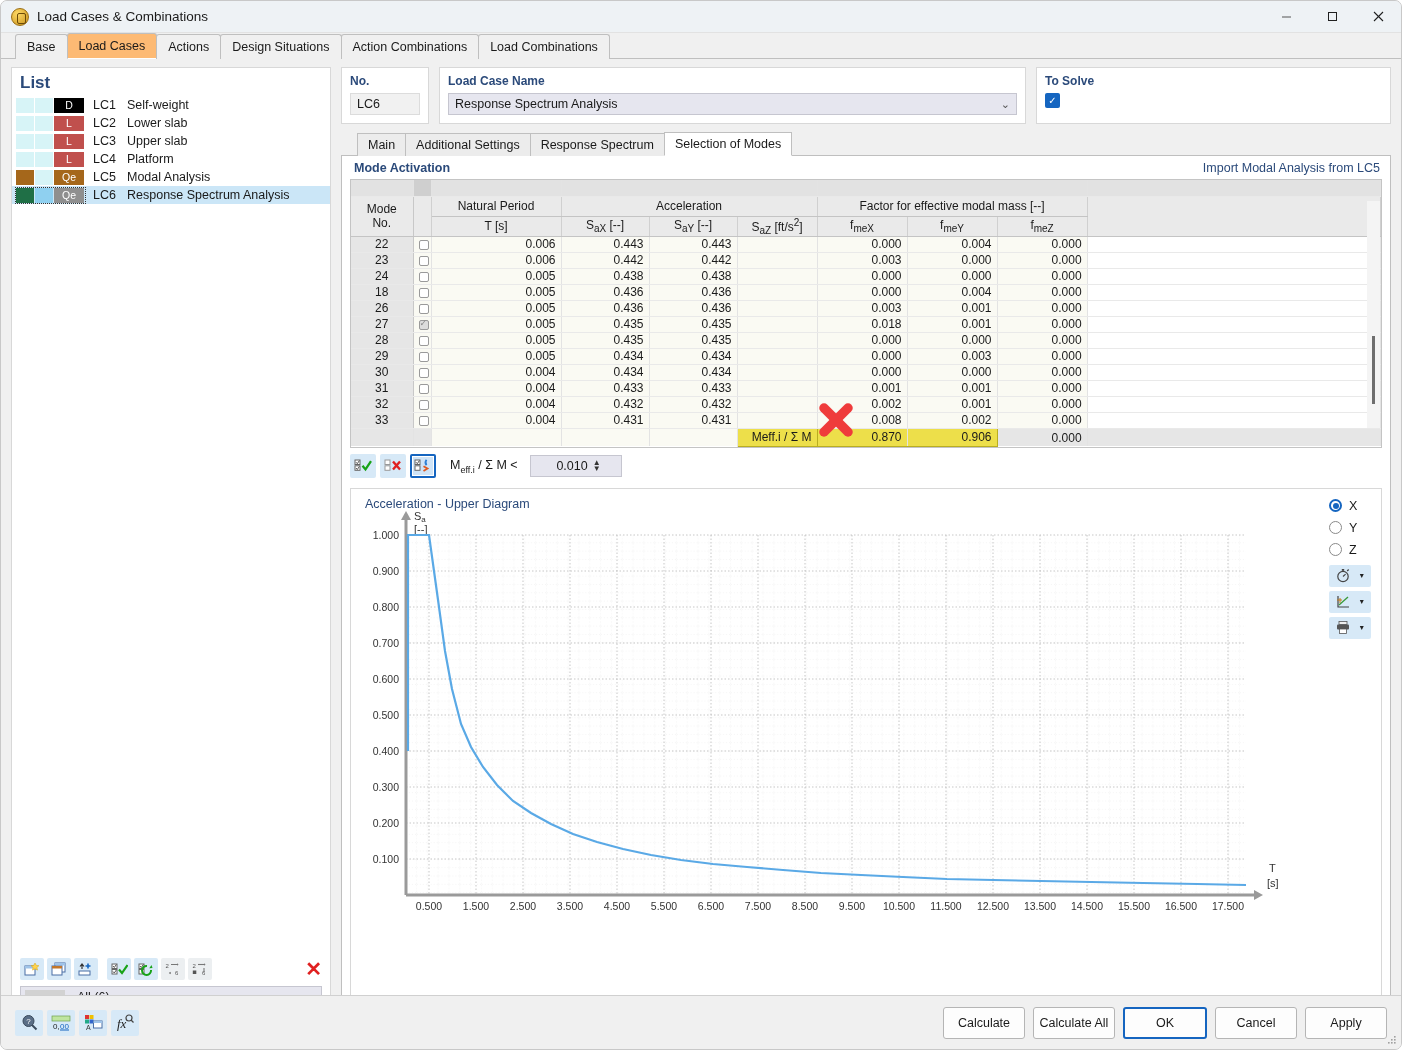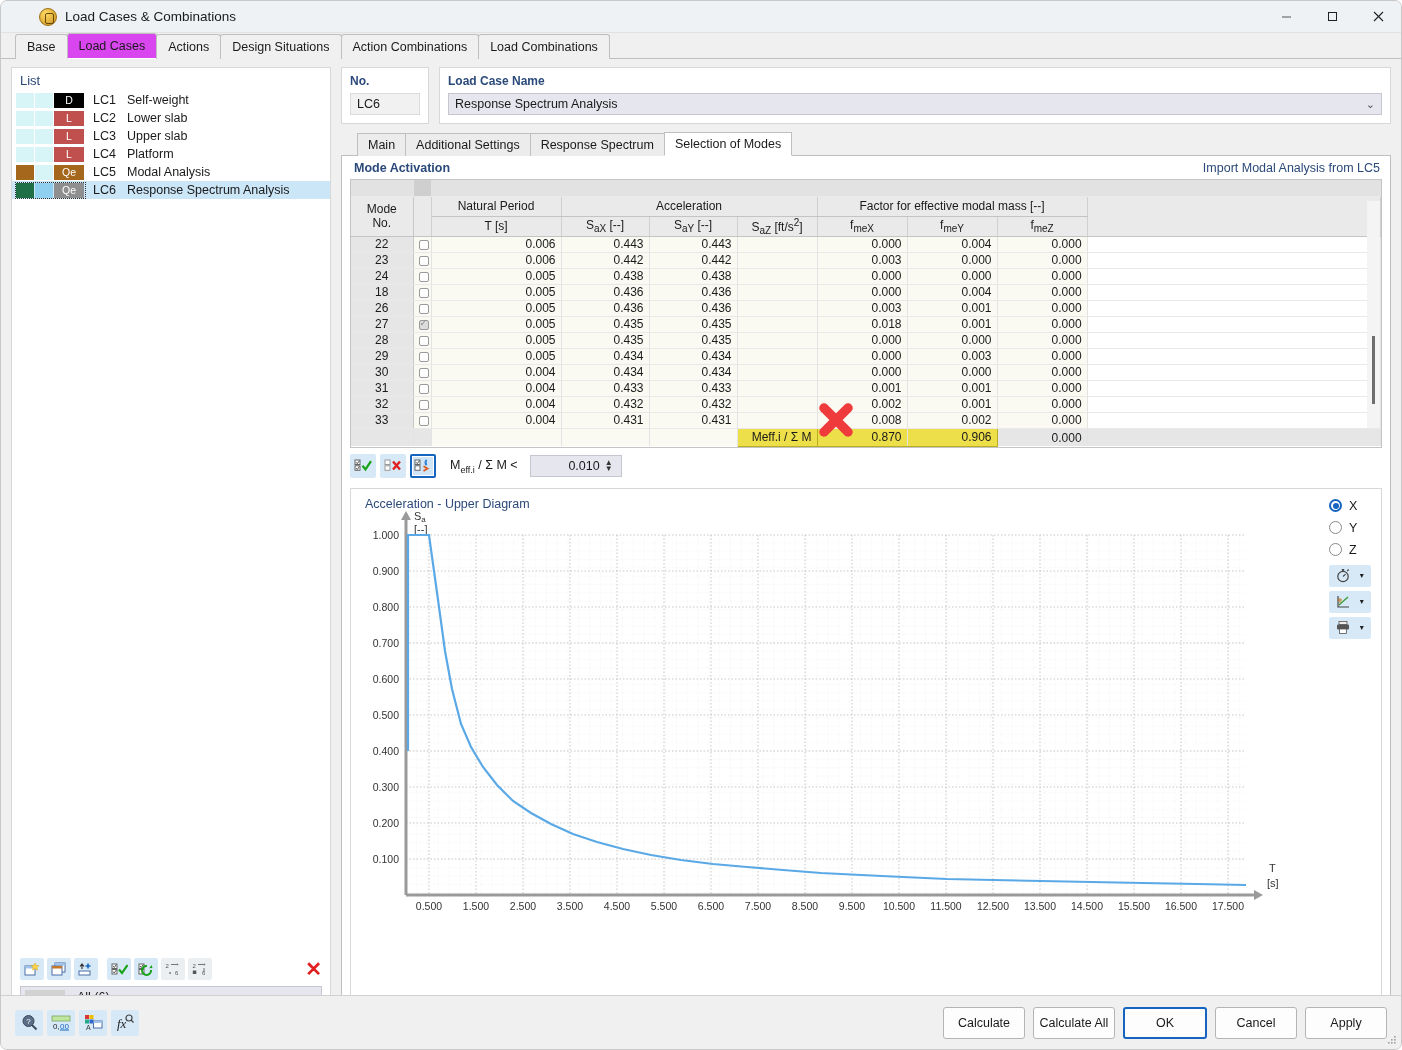--- a/index.html
+++ b/index.html
@@ -17,21 +17,20 @@
     background:#f0f0f0;
     border:1px solid #c8c8c8;
     border-radius:7px;
     overflow:hidden;
   }
   
   .titlebar {
     height:32px; background:#eef2f5;
     display:flex; align-items:center;
     border-bottom:1px solid #e2e2e2;
-    padding-left:28px;
   }
   .title-icon {
     width:18px;height:18px;margin-left:10px;margin-right:8px;
     border-radius:50%;
     background:radial-gradient(circle at 35% 30%, #ffd966, #c8921a);
     border:1px solid #9a6d12;
     position:relative;
   }
   .title-icon:after{
     content:""; position:absolute; left:5px; top:4px;
@@ -49,32 +48,32 @@
     display:flex; align-items:flex-end; height:26px;
     padding-left:14px; background:#f0f0f0;
     border-bottom:1px solid #bfbfbf;
   }
   .tab {
     padding:4px 11px 4px 11px; font-size:12.5px;
     background:#f0f0f0; border:1px solid #bfbfbf; border-bottom:none;
     margin-right:-1px; border-radius:3px 3px 0 0; color:#1a1a1a;
     position:relative; top:1px; line-height:16px;
   }
-  .tab.active { background:#d946ef; border-bottom:1px solid #ffffff; font-weight:400; }
+  .tab.active { background:#fdba74; border-bottom:1px solid #ffffff; font-weight:400; }
 
   
   .content { display:flex; padding:8px 10px 0 10px; gap:10px; height:958px; }
   .left-pane {
     width:320px; background:#ffffff; border:1px solid #d8d8d8;
     display:flex; flex-direction:column;
   }
   .right-pane { flex:1; display:flex; flex-direction:column; gap:8px; }
 
   
-  .list-title { font-size:13px; color:#2b4a7a; font-weight:normal; padding:5px 8px 3px 8px; }
+  .list-title { font-size:17px; color:#2b4a7a; font-weight:bold; padding:5px 8px 3px 8px; }
   .list-box { flex:1; overflow:hidden; position:relative; }
   .lc-row { display:flex; align-items:center; height:18px; padding-left:4px; font-size:12.5px;}
   .lc-row.selected { background:#cbe6f7; }
   .lc-row.selected .sw-wrap{ outline:1px dotted #333; }
   .sw-wrap{ display:flex; }
   .sw { width:18px; height:15px; margin-right:1px;}
   .sw.tag { width:30px; color:#fff; font-size:10.5px; text-align:center; line-height:15px; }
   .lc-id { width:28px; margin-left:8px; }
   .lc-name { margin-left:6px; }
 
@@ -171,21 +170,21 @@
   .mode-toolbar{ display:flex; align-items:center; gap:4px; margin:6px 8px 4px 8px; }
   .mbtn{
     width:26px;height:24px;background:#d7e9f7;border:1px solid transparent;
     display:flex;align-items:center;justify-content:center;border-radius:2px;
   }
   .mbtn.sel{ border:2px solid #1565c0; background:#cfe4f7; box-shadow:0 0 0 1px #fff inset; }
   .mt-label{ margin-left:10px; font-size:12.5px; }
   .spin{
     margin-left:8px; width:92px; height:22px; background:#e6e6ef;
     border:1px solid #c6c6d0; display:flex; align-items:center; justify-content:flex-end;
-    padding-right:8px; font-size:12.5px; position:relative;
+    padding-right:20px; font-size:12.5px; position:relative;
   }
   .spin-arrows{ margin-left:5px; display:flex; flex-direction:column; line-height:6px; font-size:8px; color:#333; }
 
   
   .chart-block { flex:1; margin:6px 8px 10px 8px; background:#fff; border:1px solid #d8d8d8;
                  display:flex; }
   .chart-main{ flex:1; position:relative; }
   .chart-title{ position:absolute; left:14px; top:8px; font-size:12.5px; color:#2b4a7a; }
   .chart-side{ width:60px; padding:6px 0 0 8px; }
   .radio-row{ display:flex; align-items:center; height:22px; font-size:12.5px; }
@@ -405,20 +404,24 @@
         <div class="field-card card-no">
           <div class="field-label">No.</div>
           <div class="field-input readonly">LC6</div>
         </div>
         <div class="field-card card-name">
           <div class="field-label">Load Case Name</div>
           <div class="field-input">
             <span>Response Spectrum Analysis</span>
             <span class="caret">⌄</span>
           </div>
+        </div>
+        <div class="field-card card-solve">
+          <div class="field-label">To Solve</div>
+          <div class="cbx-blue">✓</div>
         </div>
       </div>
 
       <div class="inner-wrap">
         <div class="inner-tabs">
           <div class="itab">Main</div>
           <div class="itab">Additional Settings</div>
           <div class="itab">Response Spectrum</div>
           <div class="itab active">Selection of Modes</div>
         </div>

